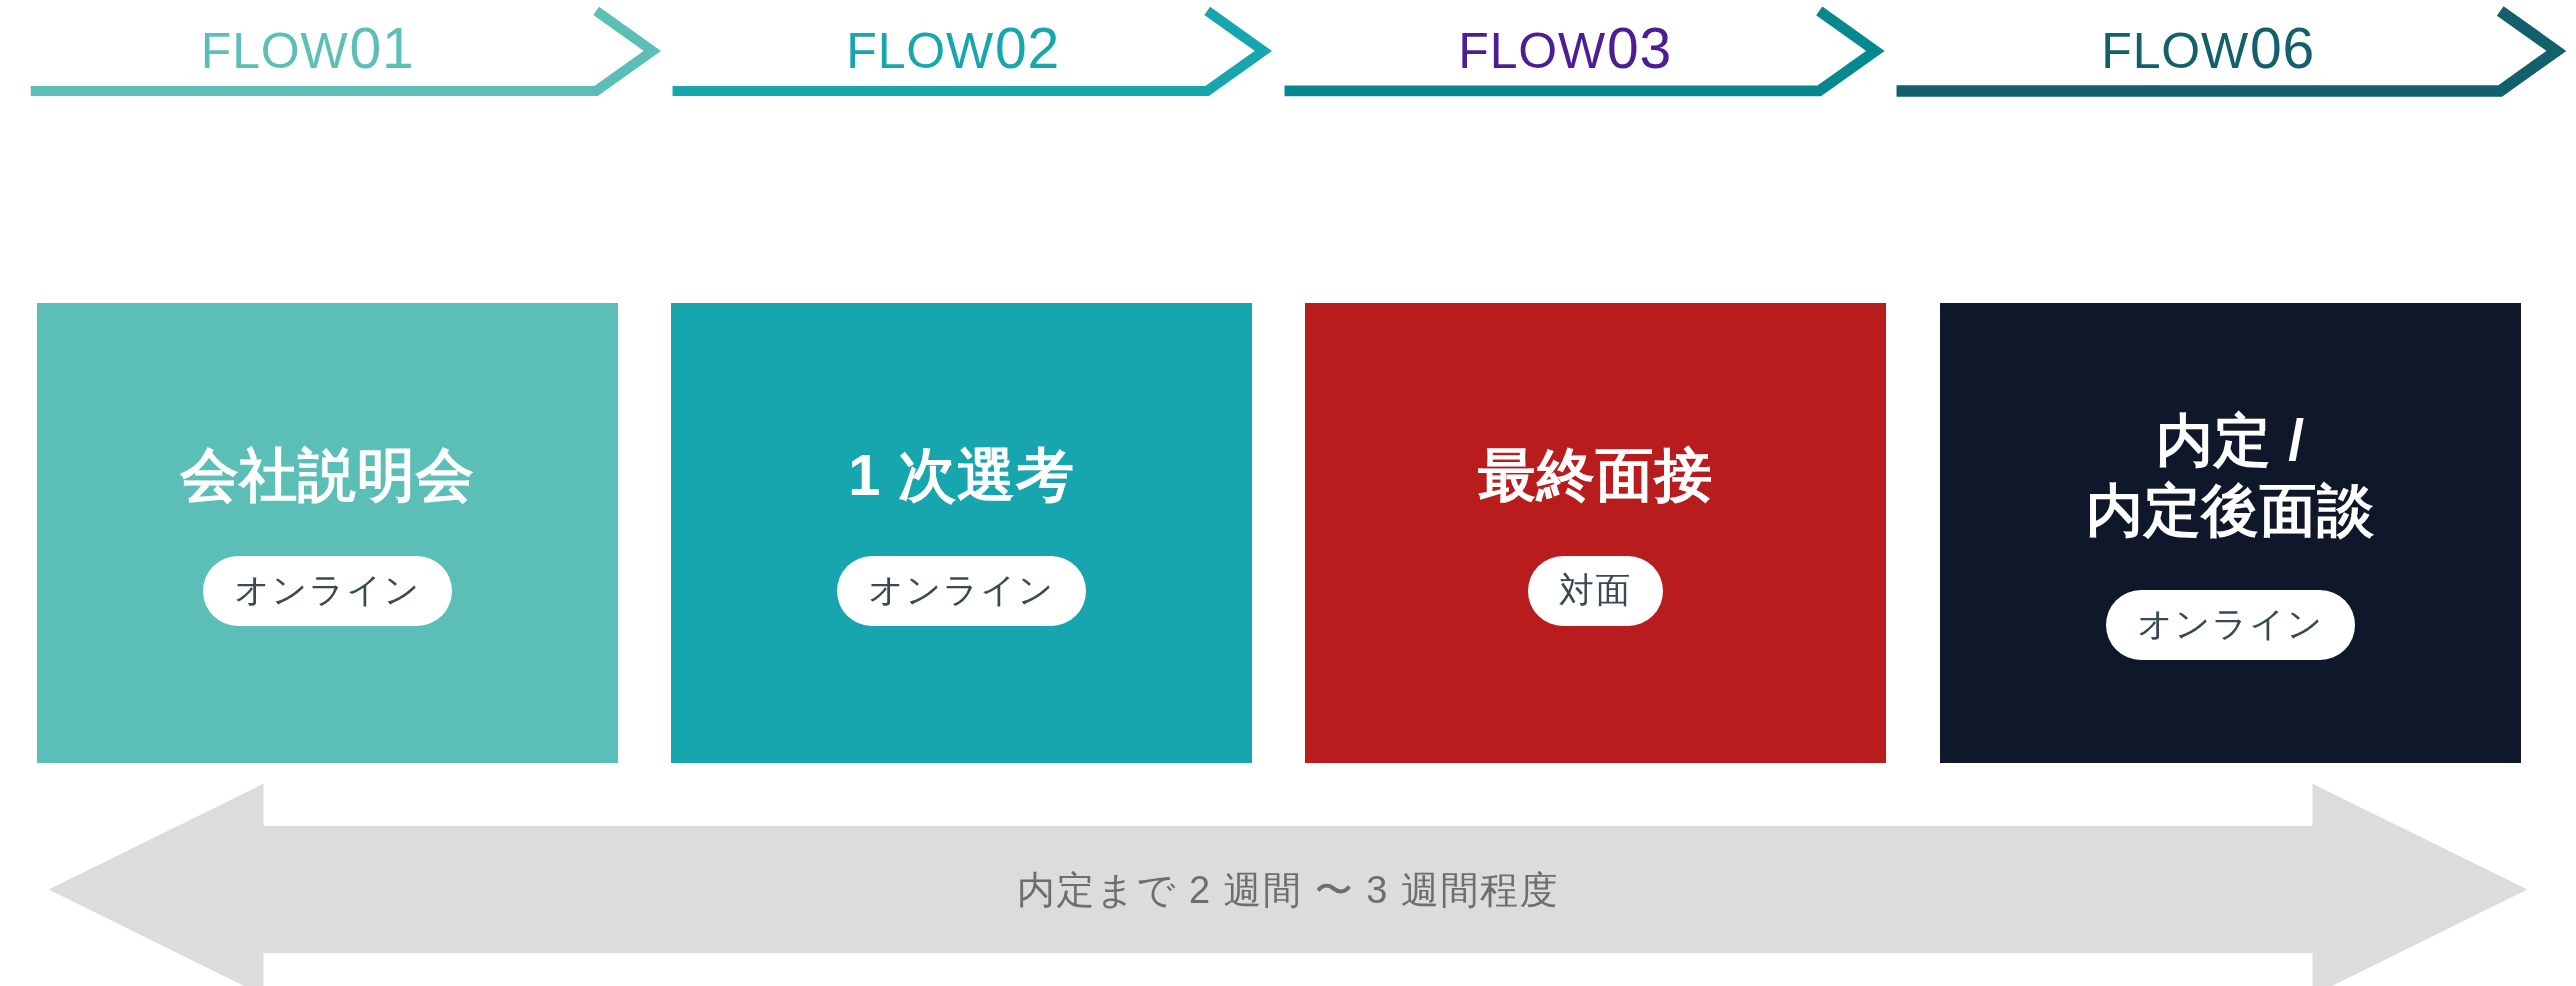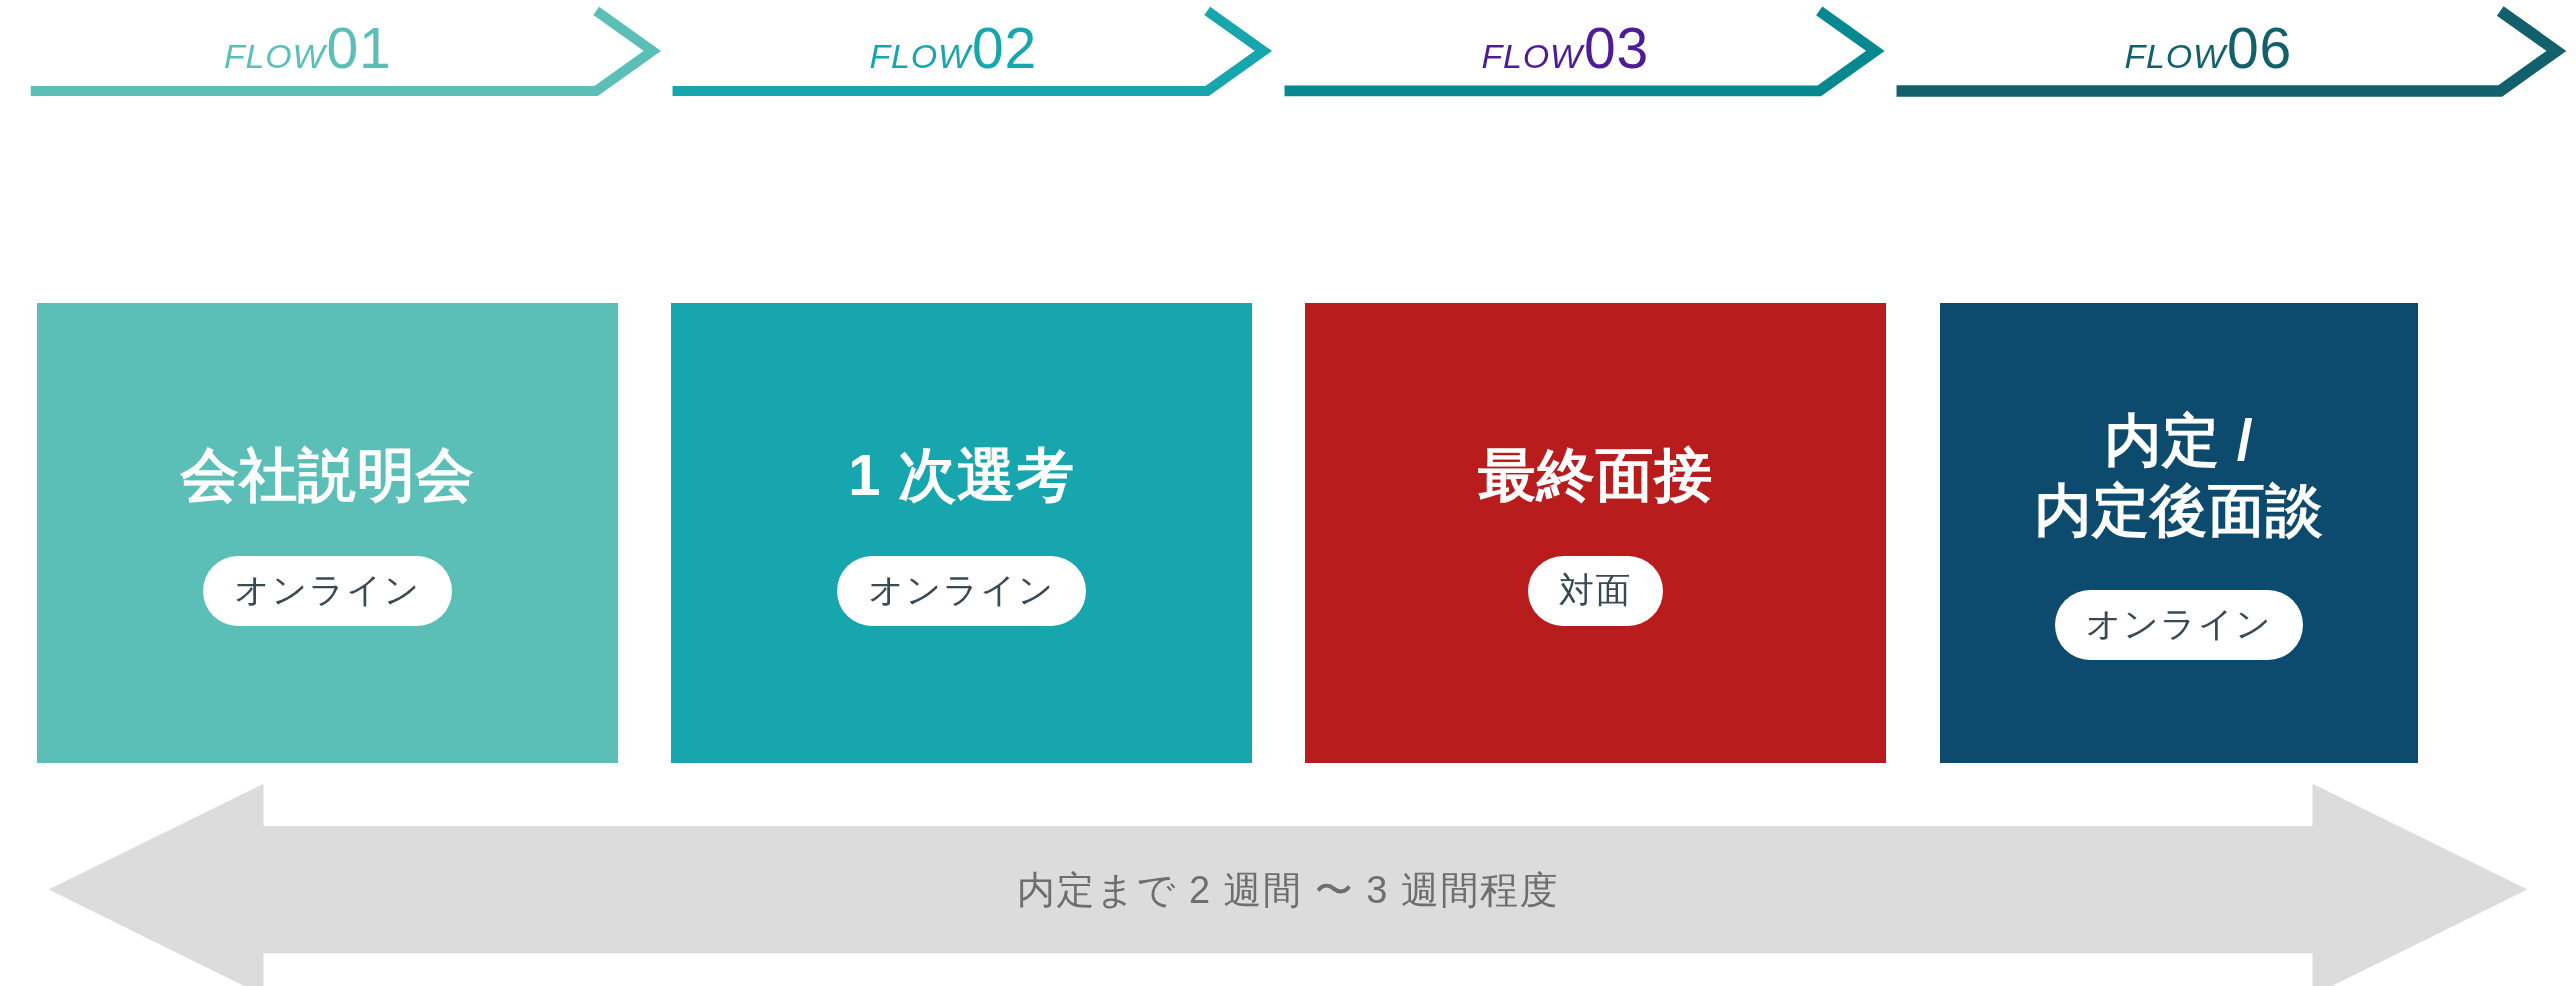--- a/index.html
+++ b/index.html
@@ -45,25 +45,24 @@
     position: absolute;
     top: 20px;
     left: 0;
     width: 100%;
     text-align: center;
     white-space: nowrap;
     line-height: 1;
     pointer-events: none;
   }
   .flow-label .flow-word {
-    font-size: 34px;
+    font-size: 50px;
     font-weight: 400;
     letter-spacing: 0.8px;
     vertical-align: baseline;
-    font-style: italic;
   }
   .flow-label .flow-num {
     font-size: 57px;
     font-weight: 400;
     letter-spacing: 0.8px;
     margin-left: 1px;
     vertical-align: baseline;
   }
 
   
@@ -198,21 +197,21 @@
     <div class="step-card" style="left:671px; width:581px; background:#17A5AE;">
       <div class="step-card-title">1 次選考</div>
       <div class="step-badge">オンライン</div>
     </div>
 
     <div class="step-card" style="left:1305px; width:581px; background:#b91c1c;">
       <div class="step-card-title">最終面接</div>
       <div class="step-badge">対面</div>
     </div>
 
-    <div class="step-card" style="left:1940px; width:478px; background:#0c4a6e;">
+    <div class="step-card" style="left:1940px; width:581px; background:#0f172a;">
       <div class="step-card-title two-line">内定 /
 内定後面談</div>
       <div class="step-badge">オンライン</div>
     </div>
 
   </div>
 
   <div class="duration-band">
     <svg width="2576" height="228" viewBox="0 0 3349 297" aria-hidden="true">
       <polygon points="60,148 340,10 340,65 3009,65 3009,10 3289,148 3009,286 3009,231 340,231 340,286" fill="#DCDCDC"></polygon>

